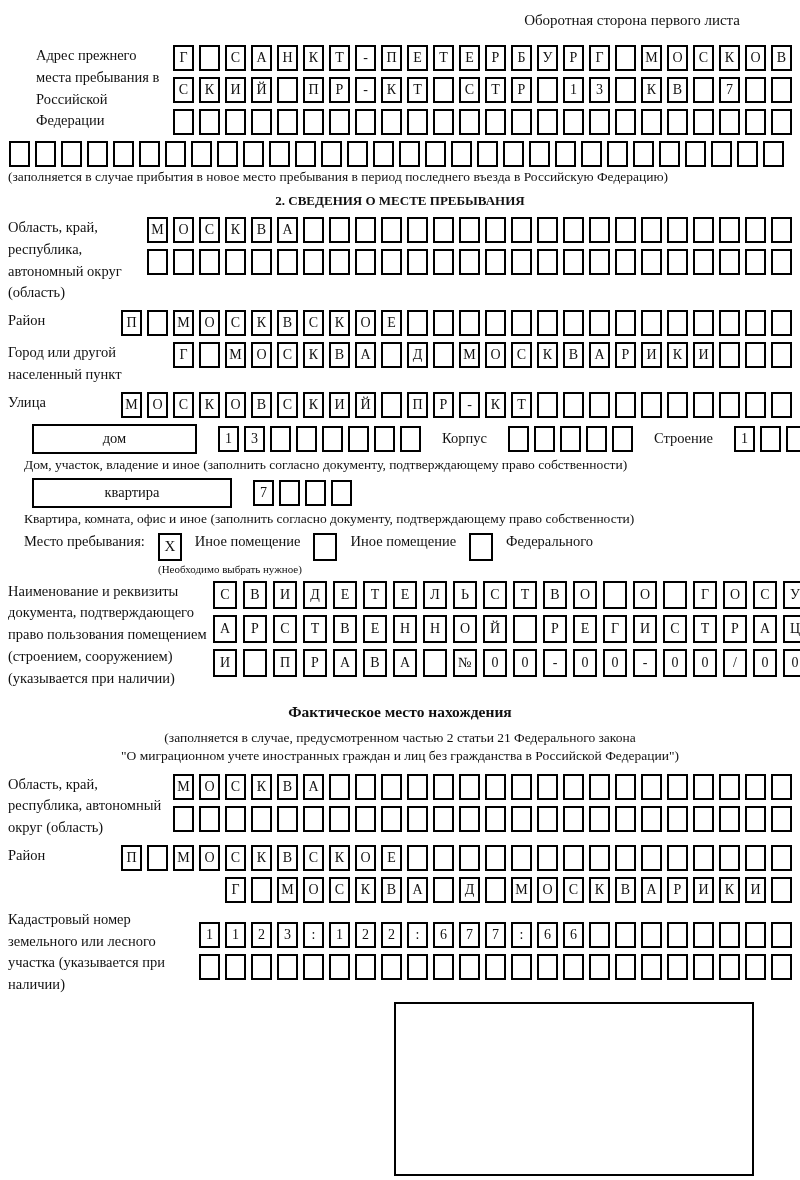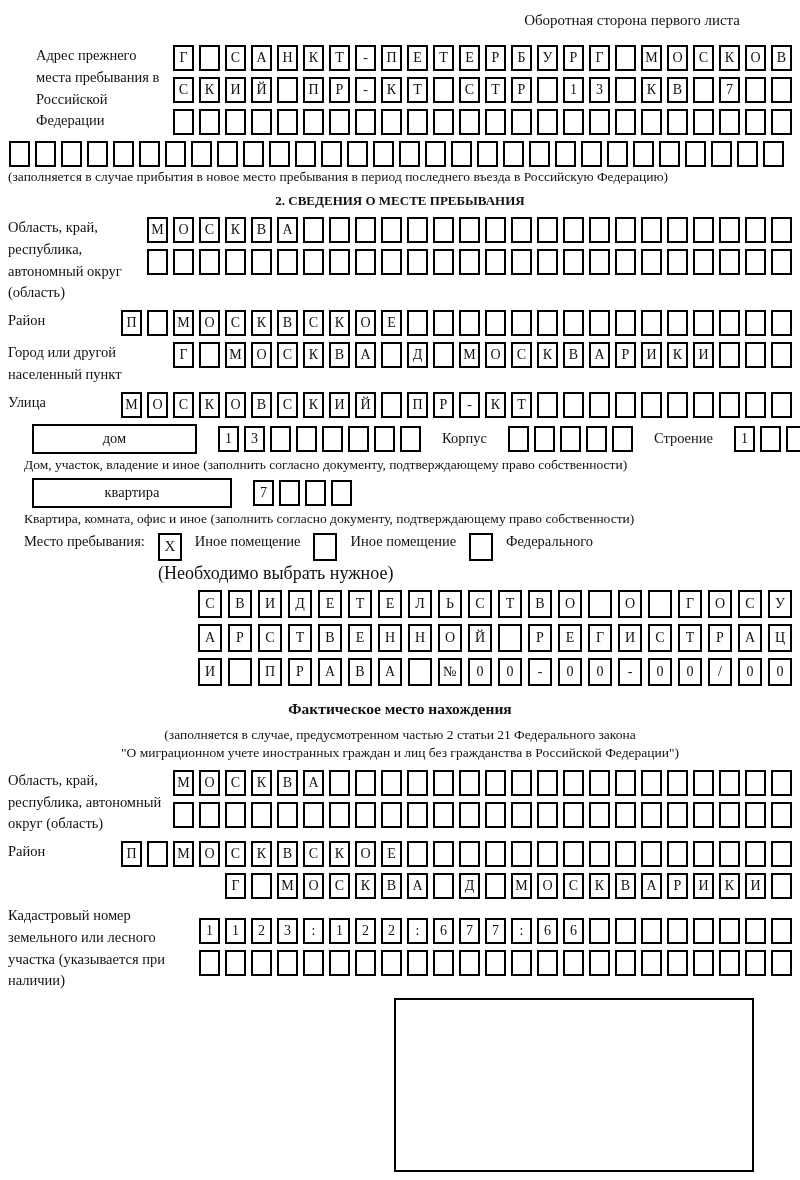--- a/index.html
+++ b/index.html
@@ -26,21 +26,21 @@
   .bigbox { border:2px solid #000; height:26px; display:flex; align-items:center; justify-content:center;
             font-size:14.5px; flex-shrink:0; }
   .bigbox.dom { width:161px; }
   .bigbox.kv  { width:196px; }
   .inline-lbl { font-size:14.5px; }
   .caption { font-size:13.5px; margin:3px 0 5px 16px; }
 
   .mesto-row { display:flex; align-items:flex-start; gap:13px; margin:6px 0 2px 16px; font-size:14.5px; }
   .checkbox { box-sizing:content-box; width:20px; height:24px; border:2px solid #000;
               display:flex; align-items:center; justify-content:center; font-size:15px; flex-shrink:0; }
-  .mesto-note { font-size:18px; margin:0 0 6px 150px; }
+  .mesto-note { font-size:11px; margin:0 0 6px 150px; }
 
   .fact-title { text-align:center; font-weight:bold; font-size:15.5px; margin:14px 0 8px; }
   .fact-note { text-align:center; font-size:13.5px; line-height:1.35; }
   .fact-notes { margin-bottom:8px; }
 
   .ml16 { margin-left:0; }
   .ml28 { margin-left:28px; }
   .w115 { width:115px; } .w128 { width:128px; } .w150 { width:150px; }
   .w155 { width:155px; } .w185 { width:185px; } .w205 { width:205px; }
   .mt13 { margin-top:13px; }
@@ -380,20 +380,21 @@
     <div class="checkbox">X</div>
     <span>Иное помещение</span>
     <div class="checkbox"></div>
     <span>Иное помещение</span>
     <div class="checkbox"></div>
     <span>Федерального</span>
   </div>
   <div class="mesto-note">(Необходимо выбрать нужное)</div>
 
   <div class="field">
+    <div class="flabel ml16 w205">Наименование и реквизиты документа, подтверждающего право пользования помещением (строением, сооружением) (указывается при наличии)</div>
     <div class="frows">
       <div class="cellrow wide">
           <span class="cell">С</span>
           <span class="cell">В</span>
           <span class="cell">И</span>
           <span class="cell">Д</span>
           <span class="cell">Е</span>
           <span class="cell">Т</span>
           <span class="cell">Е</span>
           <span class="cell">Л</span>

